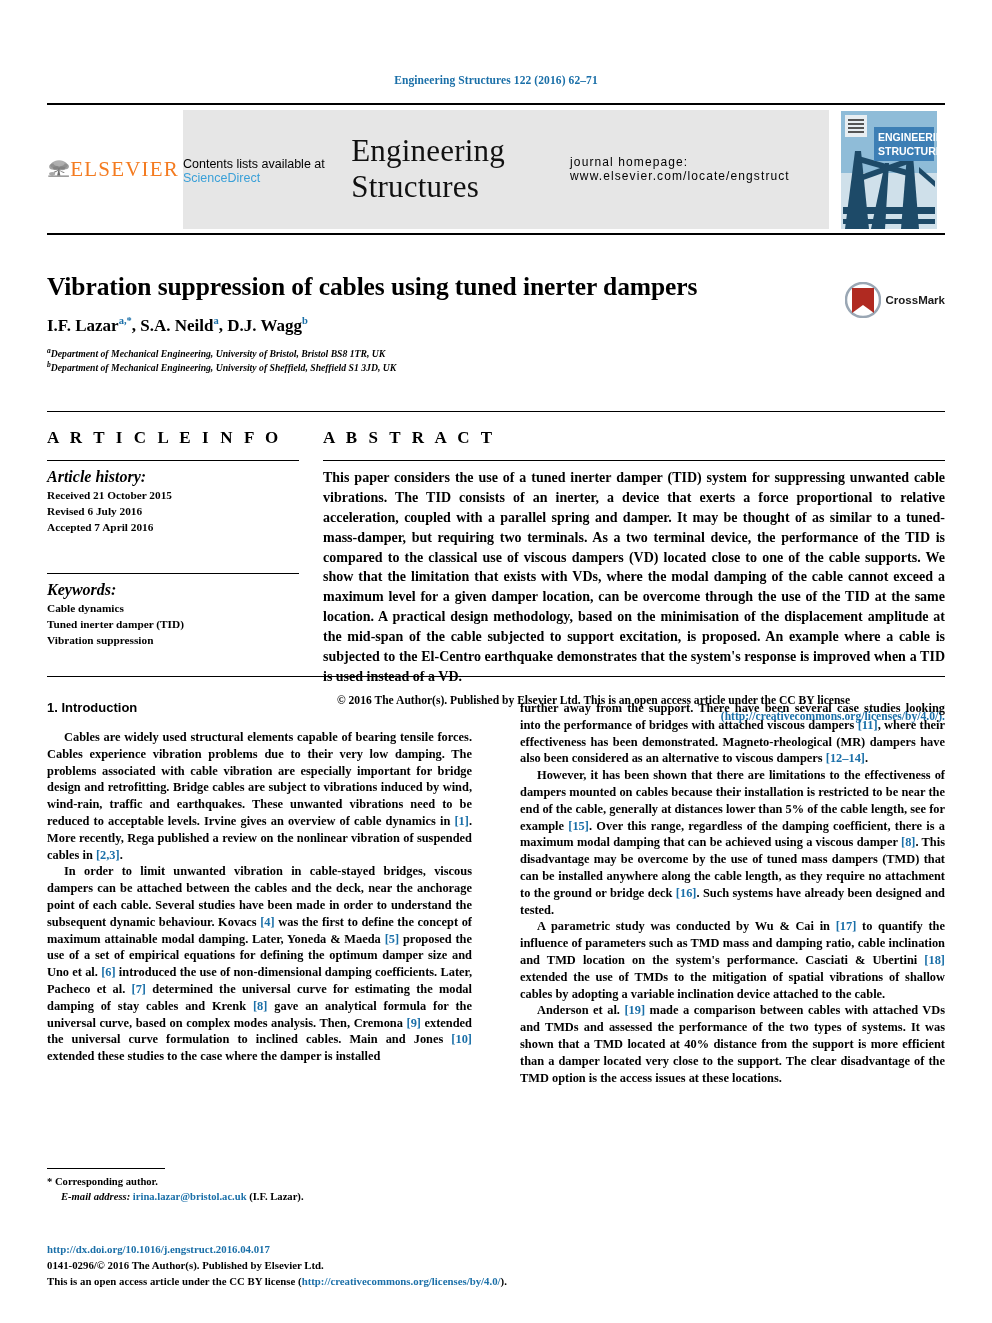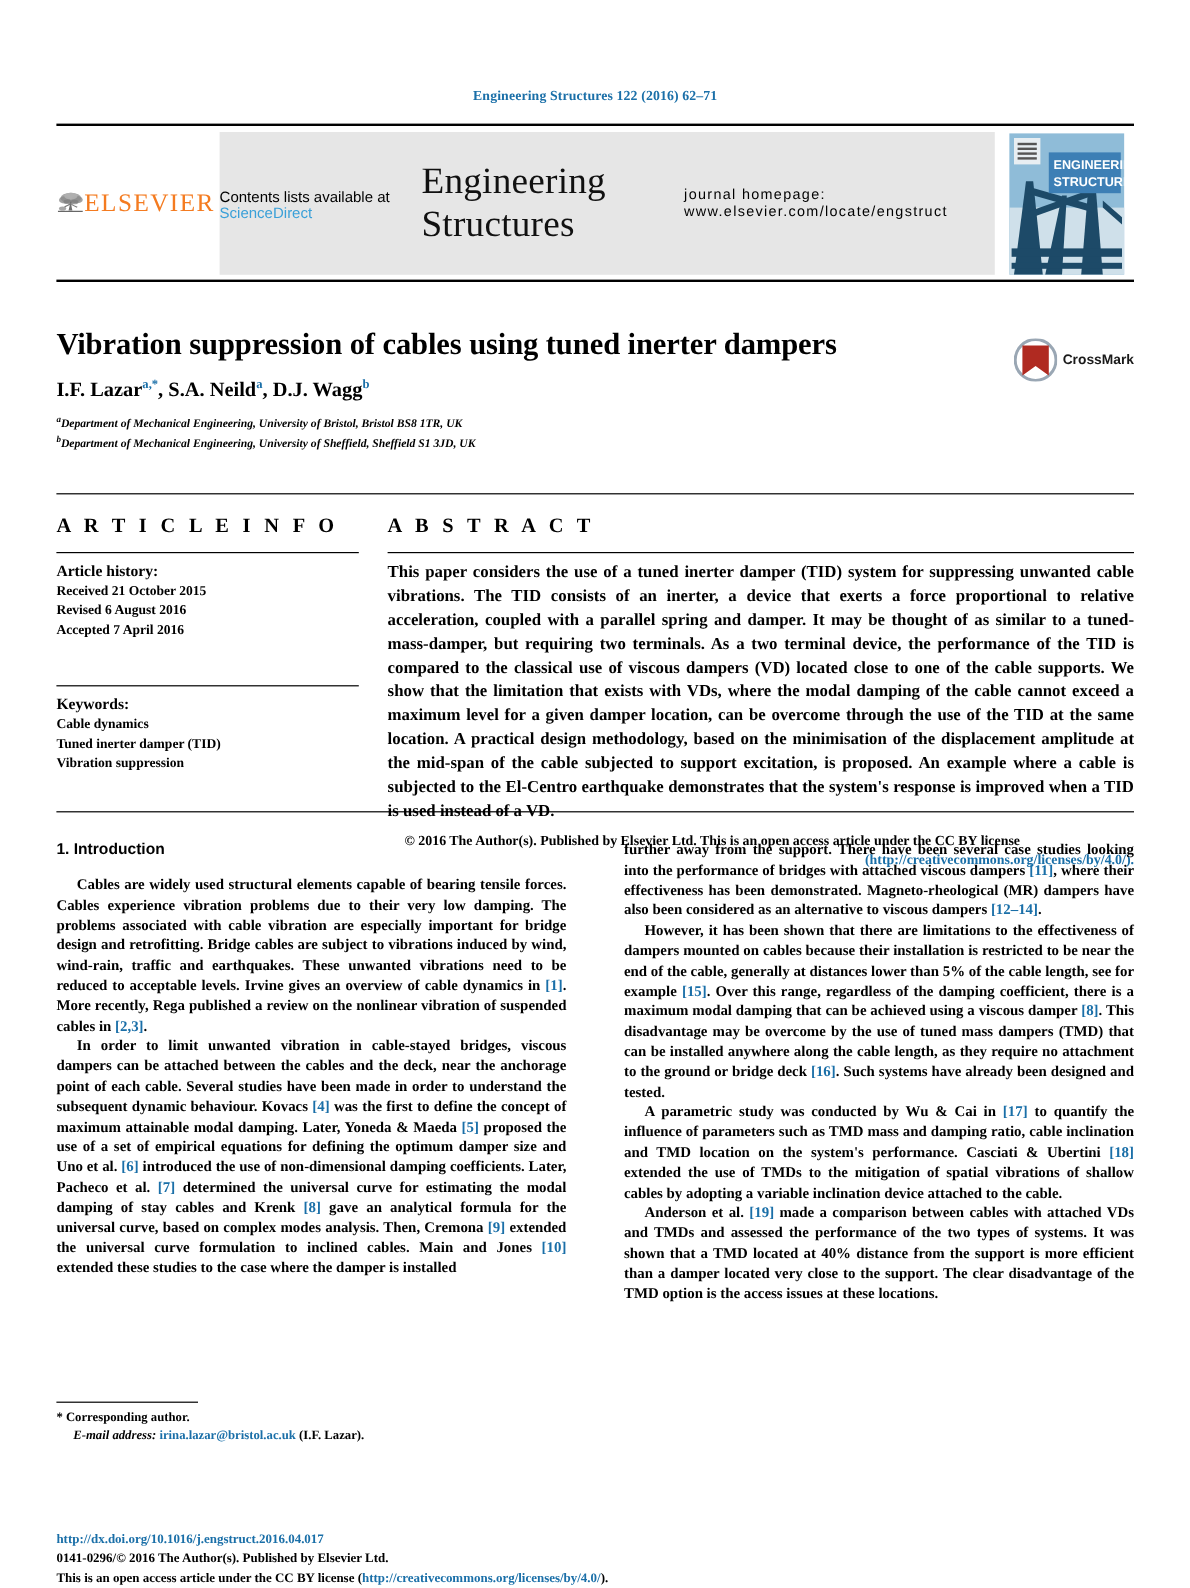--- a/index.html
+++ b/index.html
@@ -185,21 +185,22 @@
     font-size: 17px;
     font-weight: bold;
     letter-spacing: 3.6px;
     margin-bottom: 12px;
   }
   .hr-thin {
     border-top: 1px solid #000;
     margin: 6px 0 7px 0;
   }
   .meta-label {
-    font-size: 13px;
+    font-size: 16px;
+    font-style: italic;
     font-weight: bold;
     margin-bottom: 1px;
   }
   .meta-line {
     font-size: 11.3px;
     font-weight: bold;
     line-height: 1.42;
   }
   .kw-block { margin-top: 38px; }
   .abstract-col {
@@ -266,21 +267,21 @@
     font-size: 10.6px;
     font-weight: bold;
     line-height: 1.45;
   }
   .fn-line .em { font-style: italic; }
   .fn-indent { padding-left: 14px; }
   
   .page-footer {
     position: absolute;
     left: 47px;
-    top: 1276px;
+    top: 1242px;
     width: 700px;
     font-size: 10.8px;
     font-weight: bold;
     line-height: 1.46;
   }
   .doi-line { color: #1a6fa8; }
 </style>
 </head>
 <body>
 
@@ -372,21 +373,21 @@
   </div>
 
   <div class="rule-top"></div>
   <div class="rule-bottom"></div>
 
   <div class="info-col">
     <div class="col-head">A R T I C L E  I N F O</div>
     <div class="hr-thin"></div>
     <div class="meta-label">Article history:</div>
     <div class="meta-line">Received 21 October 2015</div>
-    <div class="meta-line">Revised 6 August 2016</div>
+    <div class="meta-line">Revised 6 July 2016</div>
     <div class="meta-line">Accepted 7 April 2016</div>
     <div class="kw-block">
       <div class="hr-thin"></div>
       <div class="meta-label">Keywords:</div>
       <div class="meta-line">Cable dynamics</div>
       <div class="meta-line">Tuned inerter damper (TID)</div>
       <div class="meta-line">Vibration suppression</div>
     </div>
   </div>
 

